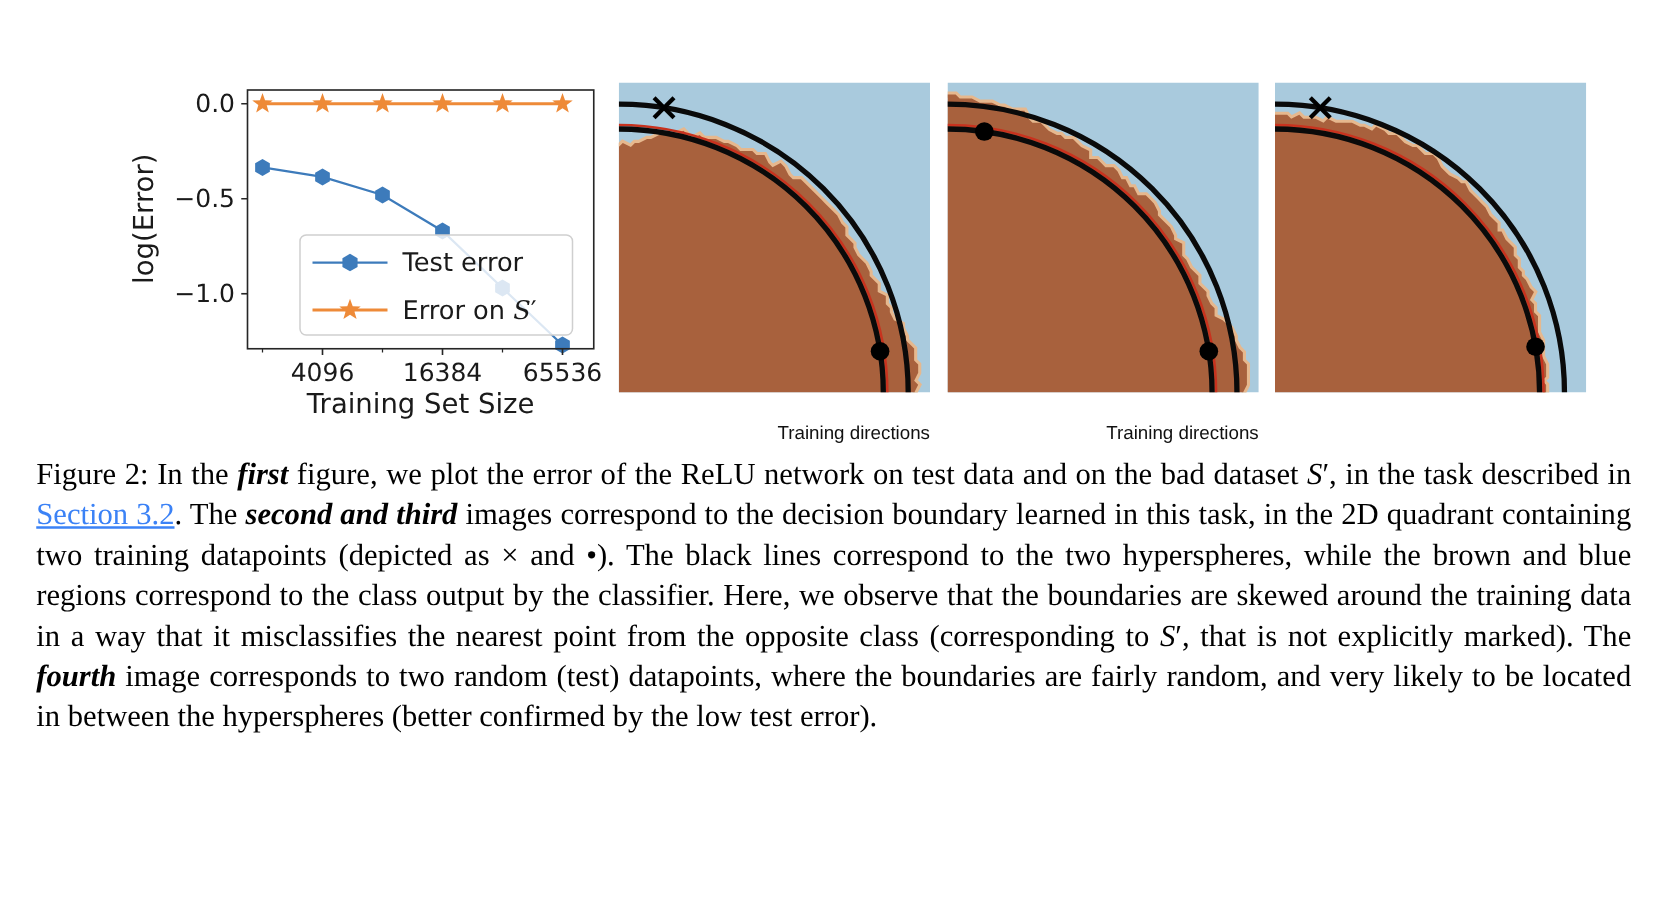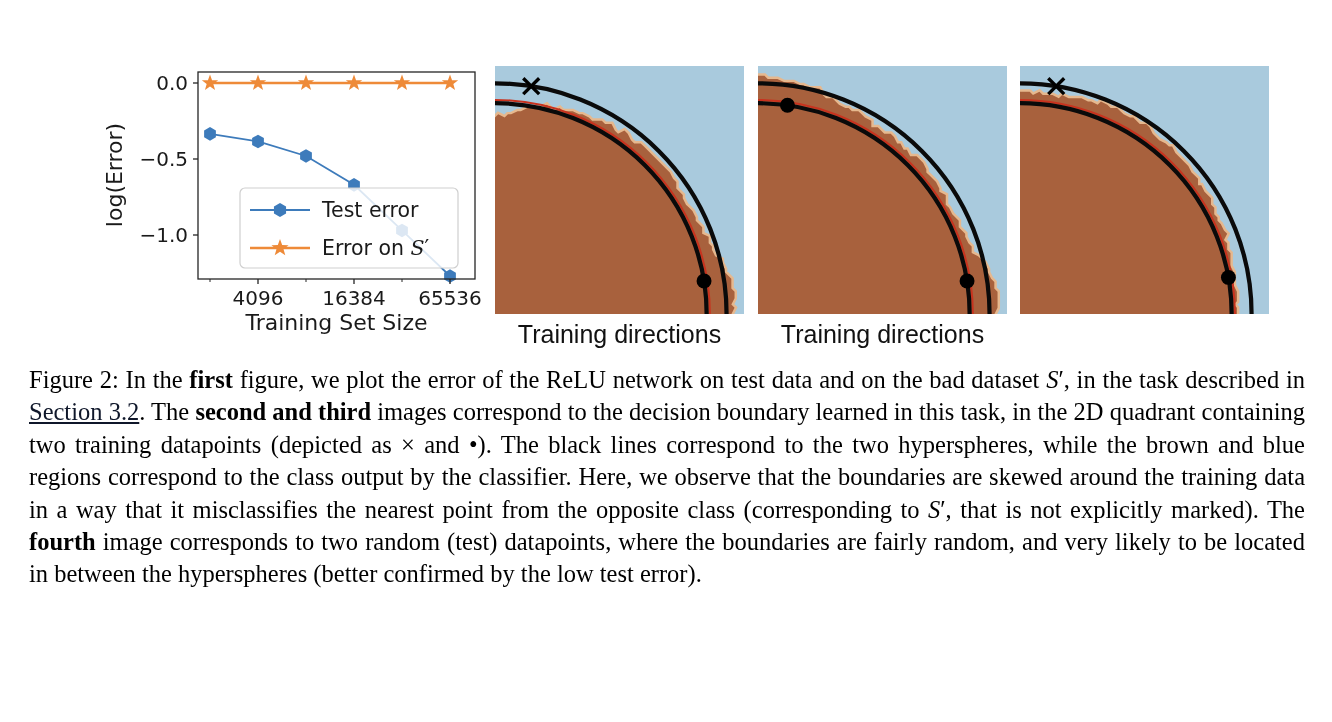--- a/index.html
+++ b/index.html
@@ -1,26 +1,26 @@
 <!DOCTYPE html>
 <html><head>
 <meta charset="utf-8">
 <style>
   html,body{margin:0;padding:0;background:#ffffff;}
   .page{position:relative;width:1332px;height:722px;background:#ffffff;overflow:hidden;
         font-family:"Liberation Serif",serif;}
   .chart-wrap{position:absolute;left:100px;top:42px;width:390px;height:310px;}
   .panel{position:absolute;top:66px;width:249px;height:248px;}
-  .plabel{position:absolute;top:320px;width:249px;text-align:center;
-          font-family:"Liberation Sans",sans-serif;font-size:25px;color:#111;}
+  .plabel{position:absolute;top:338px;width:249px;text-align:right;
+          font-family:"Liberation Sans",sans-serif;font-size:15px;color:#111;}
   .caption{position:absolute;left:29px;top:364px;width:1276px;
            font-size:24.5px;line-height:32.4px;color:#000;text-align:justify;}
-  .caption b{font-weight:700;}
+  .caption b{font-weight:700;font-style:italic;}
   .caption i{font-style:italic;}
-  .caption a{color:#0f172a;text-decoration:underline;cursor:pointer;}
+  .caption a{color:#3b82f6;text-decoration:underline;cursor:pointer;}
   svg{display:block;}
 </style>
 </head>
 <body>
 
 <div class="page">
   <div class="chart-wrap" id="chart">
       <svg width="390" height="310" viewBox="0 0 390 310">
         <g>
           <g>

